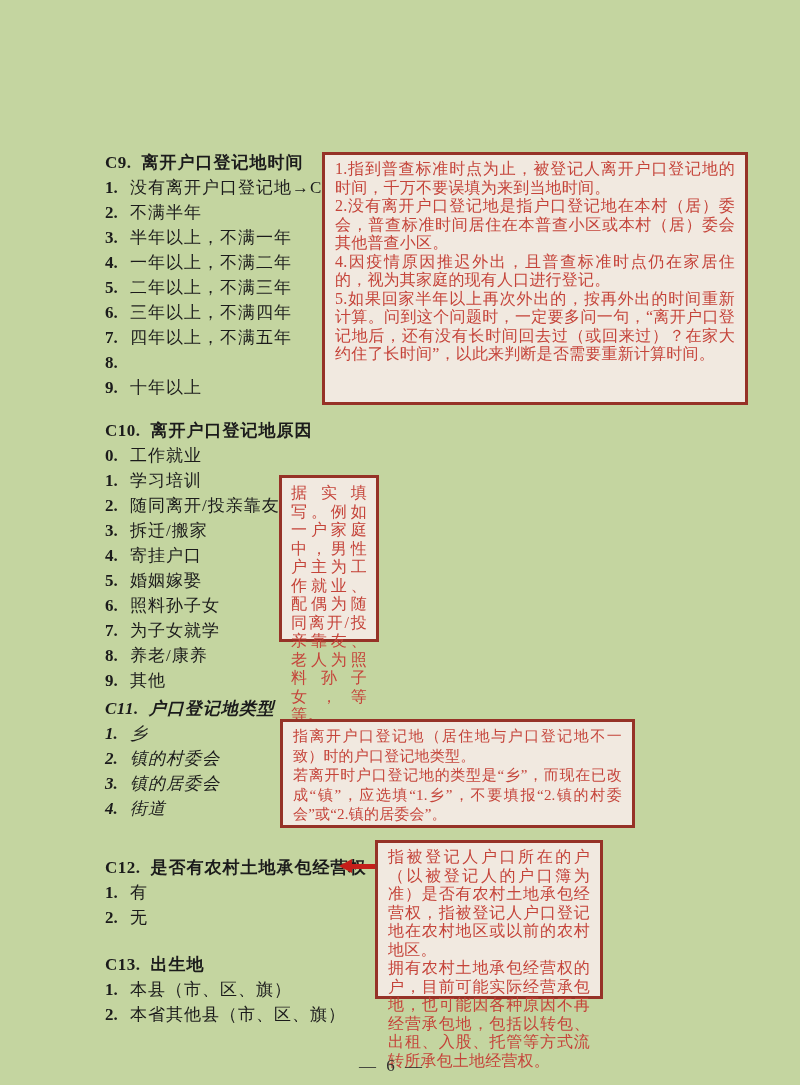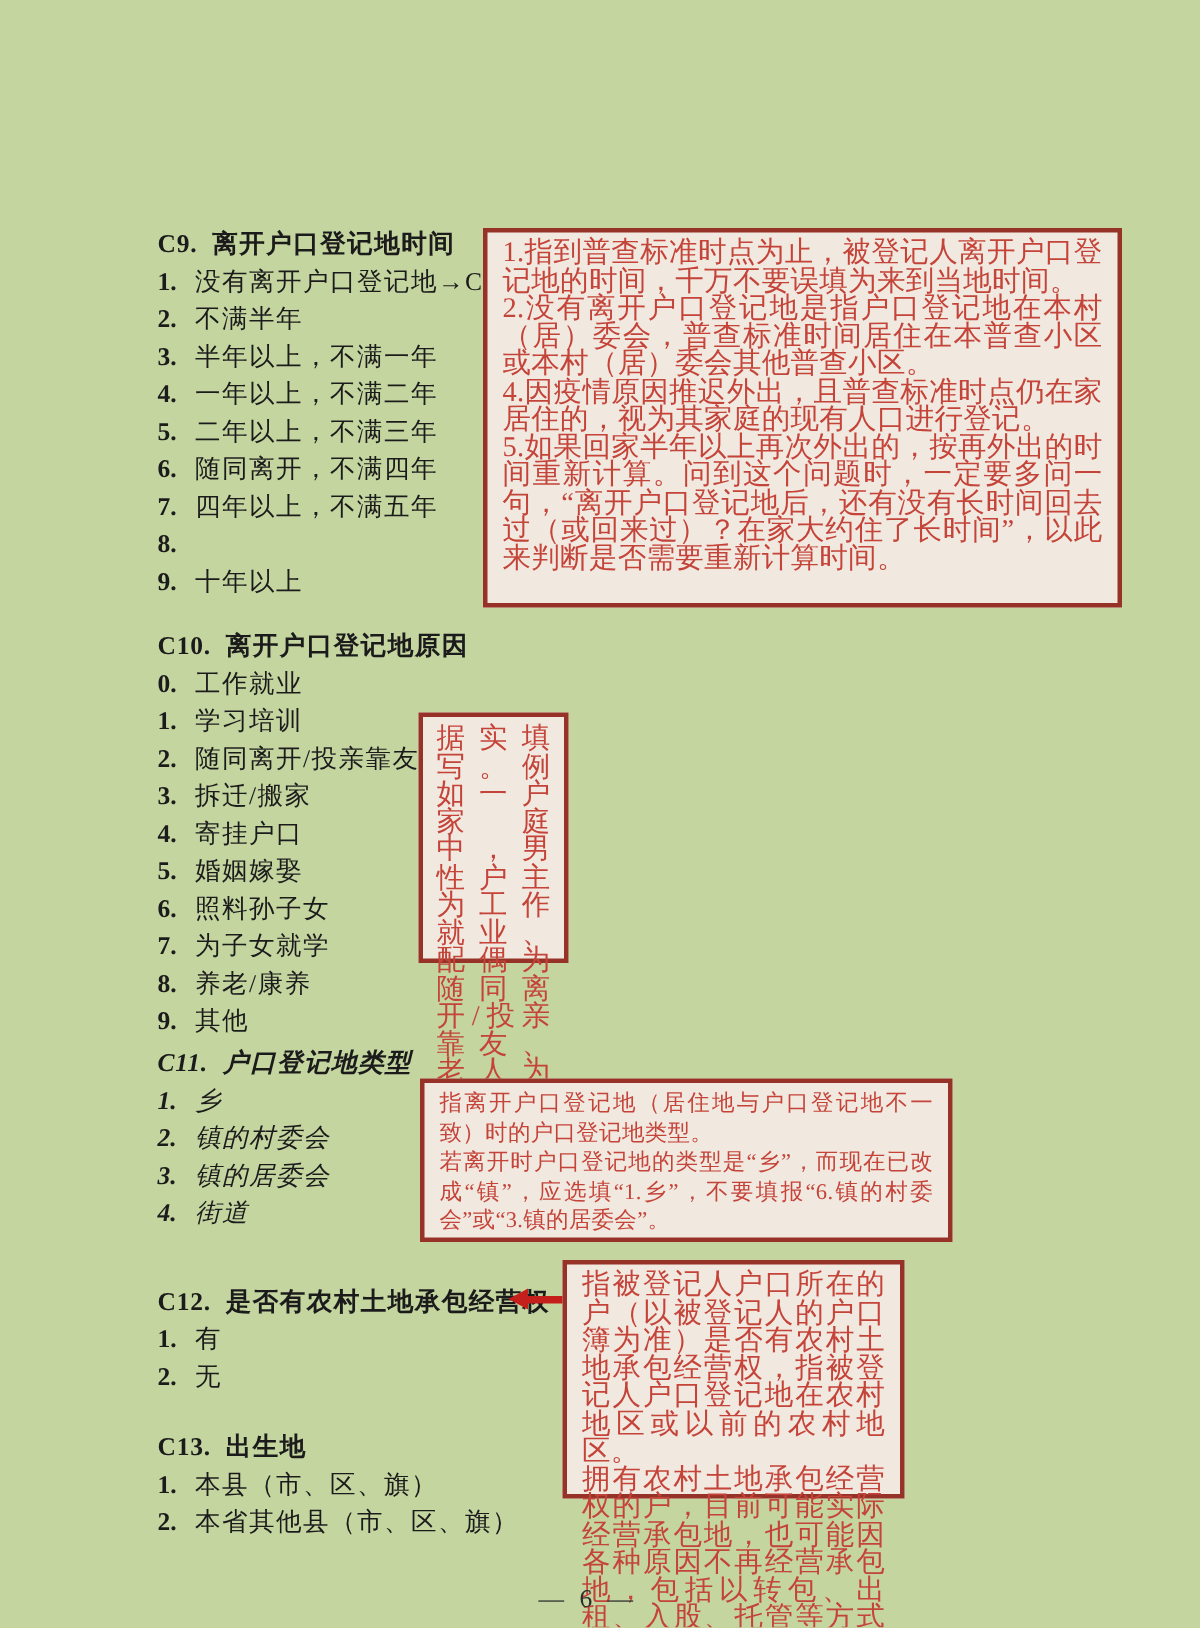--- a/index.html
+++ b/index.html
@@ -1,31 +1,31 @@
 <!DOCTYPE html>
 <html><head>
 <meta charset="utf-8">
 <style>
   html,body{margin:0;padding:0;}
   body{background:#c4d5a0;font-family:"Liberation Serif","DejaVu Serif",serif;}
-  .page{position:relative;width:800px;height:1085px;background:#c4d5a0;overflow:hidden;border-radius:17px;}
+  .page{position:relative;width:800px;height:1085px;background:#c4d5a0;overflow:hidden;}
 
   
   .q{position:absolute;left:105px;color:#1b1b1b;font-size:17px;line-height:25px;}
   .qh{display:flex;white-space:nowrap;}
   .qid{font-weight:bold;letter-spacing:.5px;}
   .qtitle{font-weight:bold;margin-left:10px;letter-spacing:1px;}
   .opt{display:flex;white-space:nowrap;}
   .onum{font-weight:bold;width:25px;flex:0 0 25px;}
   .otext{letter-spacing:1px;}
 
   
   .note{position:absolute;box-sizing:border-box;border:3px solid #963227;
         background:#f1e9e0;color:#c5443a;padding:5px 10px 4px 10px;
-        font-size:19px;line-height:18.5px;text-align:justify;letter-spacing:.2px;}
+        font-size:16px;line-height:18.5px;text-align:justify;letter-spacing:.2px;}
   .note p{margin:0;}
   .note--c11{font-size:15px;line-height:19.5px;}
 
   
   .arrow{position:absolute;display:flex;align-items:center;height:14px;}
   .arrow-head{width:0;height:0;border-top:7px solid transparent;
               border-bottom:7px solid transparent;border-right:13px solid #c41f1a;}
   .arrow-shaft{width:27px;height:5px;background:#c41f1a;}
 
   
@@ -57,21 +57,21 @@
     <div class="opt">
         <span class="onum">4.</span>
         <span class="otext">一年以上，不满二年</span>
       </div>
     <div class="opt">
         <span class="onum">5.</span>
         <span class="otext">二年以上，不满三年</span>
       </div>
     <div class="opt">
         <span class="onum">6.</span>
-        <span class="otext">随同离开，不满四年</span>
+        <span class="otext">三年以上，不满四年</span>
       </div>
     <div class="opt">
         <span class="onum">7.</span>
         <span class="otext">四年以上，不满五年</span>
       </div>
     <div class="opt">
         <span class="onum">8.</span>
       </div>
     <div class="opt">
         <span class="onum">9.</span>
@@ -155,21 +155,21 @@
         <span class="otext">镇的居委会</span>
       </div>
     <div class="opt">
         <span class="onum">4.</span>
         <span class="otext">街道</span>
       </div>
   </div>
 
   <div class="note note--c11" style="left:280px;top:719px;width:355px;height:109px;">
     <p>指离开户口登记地（居住地与户口登记地不一致）时的户口登记地类型。</p>
-    <p>若离开时户口登记地的类型是“乡”，而现在已改成“镇”，应选填“1.乡”，不要填报“6.镇的村委会”或“3.镇的居委会”。</p>
+    <p>若离开时户口登记地的类型是“乡”，而现在已改成“镇”，应选填“1.乡”，不要填报“2.镇的村委会”或“2.镇的居委会”。</p>
   </div>
 
   <div class="q" style="top:855px;">
     <div class="qh">
       <span class="qid">C12.</span>
       <span class="qtitle">是否有农村土地承包经营权</span>
     </div>
     <div class="opt">
         <span class="onum">1.</span>
         <span class="otext">有</span>

